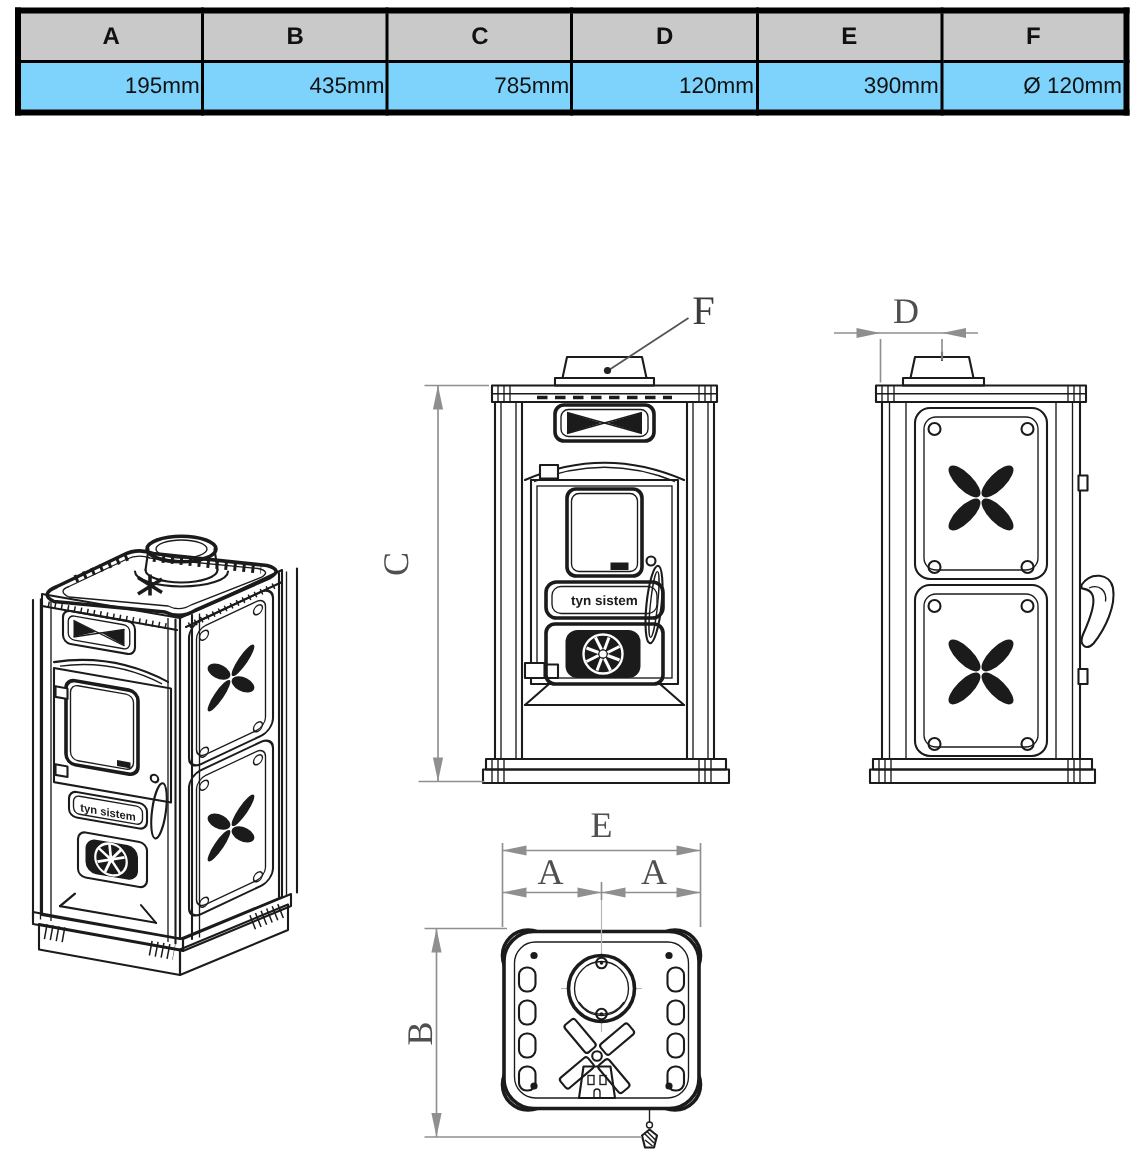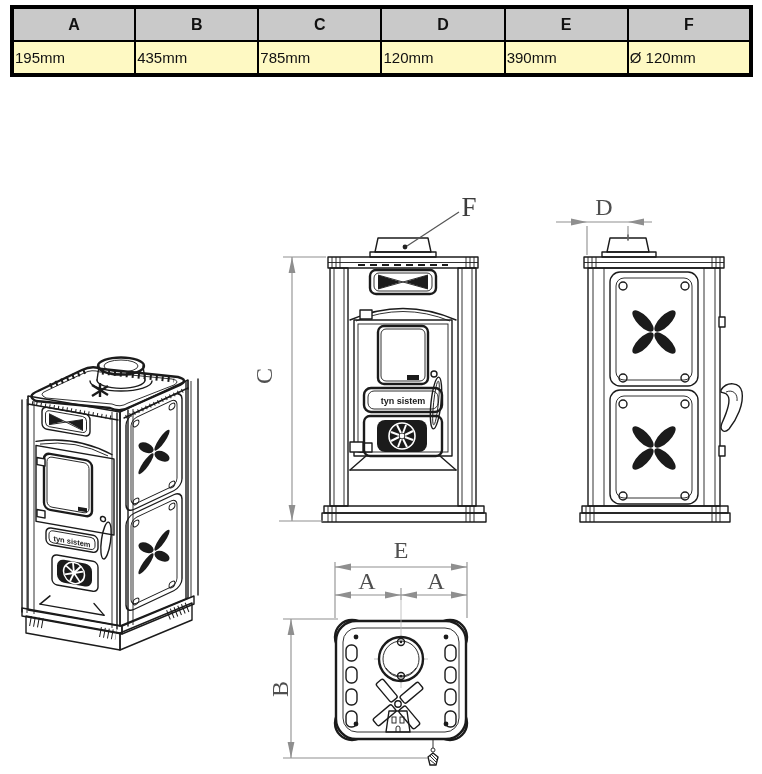--- a/index.html
+++ b/index.html
@@ -6,22 +6,22 @@
     --ink:#1b1b1b; --dim:#8f8f8f; --dimlabel:#4f4f4f; --hdrbg:#c9c9c9; --paper:#ffffff;
   }
   html,body{margin:0;padding:0;background:#fff;}
   .page{position:relative;width:762px;height:774px;background:var(--paper);
         font-family:"Liberation Sans",sans-serif;overflow:hidden;}
   
   table.dim-table{position:absolute;left:10px;top:5px;width:743px;border-collapse:collapse;
         border:4px solid #000;table-layout:fixed;}
   table.dim-table th{background:var(--hdrbg);border:2px solid #000;height:29px;
         font-size:16px;font-weight:bold;color:#111;text-align:center;}
-  table.dim-table td{background:#fef9c3;border:2px solid #000;height:29px;
-        font-size:15px;font-weight:normal;color:#111;text-align:left;}
+  table.dim-table td{background:#7dd3fc;border:2px solid #000;height:29px;
+        font-size:15px;font-weight:normal;color:#111;text-align:right;}
   
   svg.drawing{position:absolute;left:0;top:80px;}
   .ink{stroke:var(--ink);fill:none;stroke-width:1.4;stroke-linecap:round;stroke-linejoin:round;}
   .ink2{stroke:var(--ink);fill:none;stroke-width:2.4;stroke-linejoin:round;}
   .thin{stroke:var(--ink);fill:none;stroke-width:0.9;}
   .fillink{fill:var(--ink);stroke:none;}
   .wfill{fill:#fff;}
   .dim{stroke:var(--dim);fill:none;stroke-width:1.1;}
   .dimarrow{fill:var(--dim);stroke:none;}
   text.dimlabel{font-family:"Liberation Serif",serif;font-size:24px;fill:var(--dimlabel);

